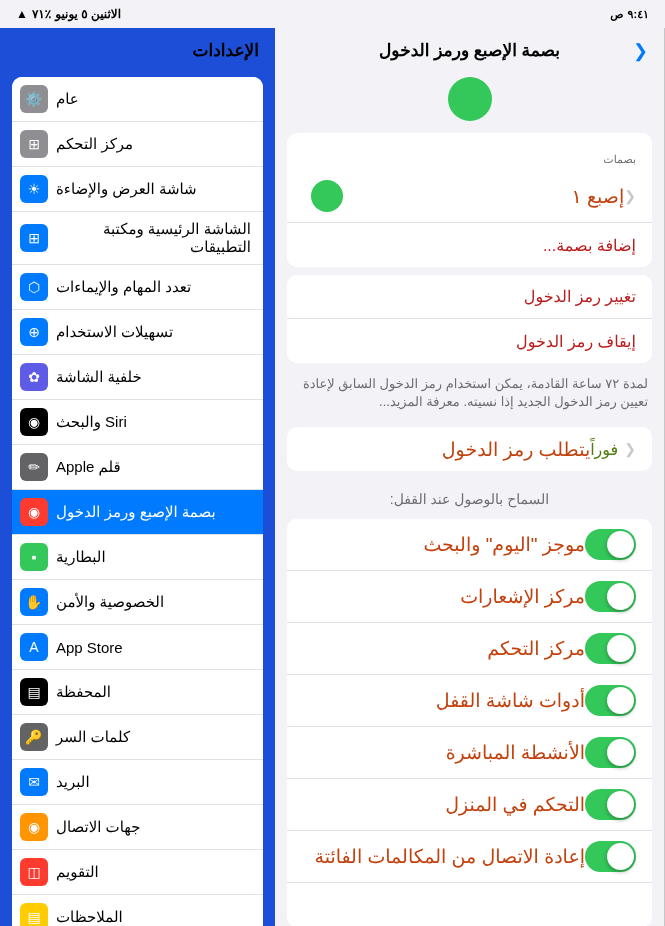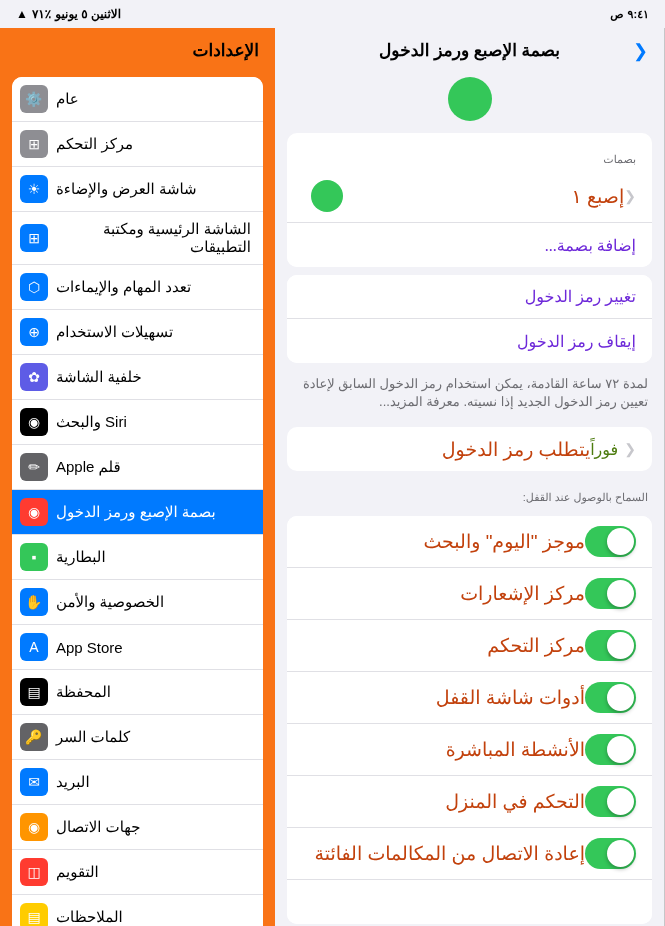--- a/index.html
+++ b/index.html
@@ -37,21 +37,21 @@
       width: 390px;
       background: #f2f2f7;
       overflow-y: auto;
       border-right: 0.5px solid #c6c6c8;
       padding-bottom: 20px;
     }
 
     
     .settings-panel {
       width: 275px;
-      background: #f97316;
+      background: #1d4ed8;
       overflow-y: auto;
     }
 
     
     .detail-header {
       background: #f2f2f7;
       padding: 12px 16px 8px;
       display: flex;
       align-items: center;
       justify-content: center;
@@ -104,24 +104,23 @@
     .row:last-child { border-bottom: none; }
 
     .row-label {
       font-size: 19px;
       color: #c2410c;
       text-align: right;
       flex: 1;
     }
     .row-label-blue {
       font-size: 16px;
-      color: #6d28d9;
+      color: #b91c1c;
       text-align: right;
       flex: 1;
-      font-family: Liberation Serif, serif;
     }
     .row-right { display: flex; align-items: center; gap: 6px; }
 
     
     .toggle {
       width: 51px;
       height: 31px;
       border-radius: 16px;
       position: relative;
       cursor: pointer;
@@ -295,21 +294,21 @@
     <div class="section-group">
       <div class="require-row">
         <div class="row-right">
           <span class="chevron">❮</span>
           <span class="require-row-value">فوراً</span>
         </div>
         <span class="row-label">يتطلب رمز الدخول</span>
       </div>
     </div>
 
-    <div style="font-size:11px;color:#6d6d72;padding:12px 16px 4px;text-align:right;">السماح بالوصول عند القفل:</div>
+    <div style="font-size:14px;color:#6d6d72;padding:12px 16px 4px;text-align:center;">السماح بالوصول عند القفل:</div>
     <div class="section-group">
       <div class="row">
         <div class="toggle toggle-on">
             <div class="toggle-knob"></div>
           </div>
         <span class="row-label">موجز "اليوم" والبحث</span>
       </div>
       <div class="row">
         <div class="toggle toggle-on">
             <div class="toggle-knob"></div>

